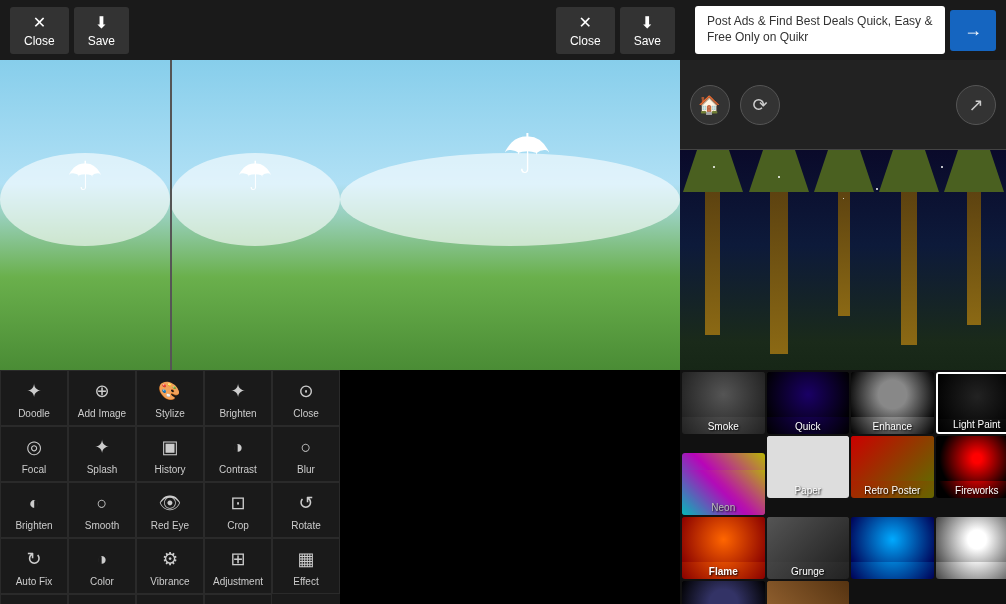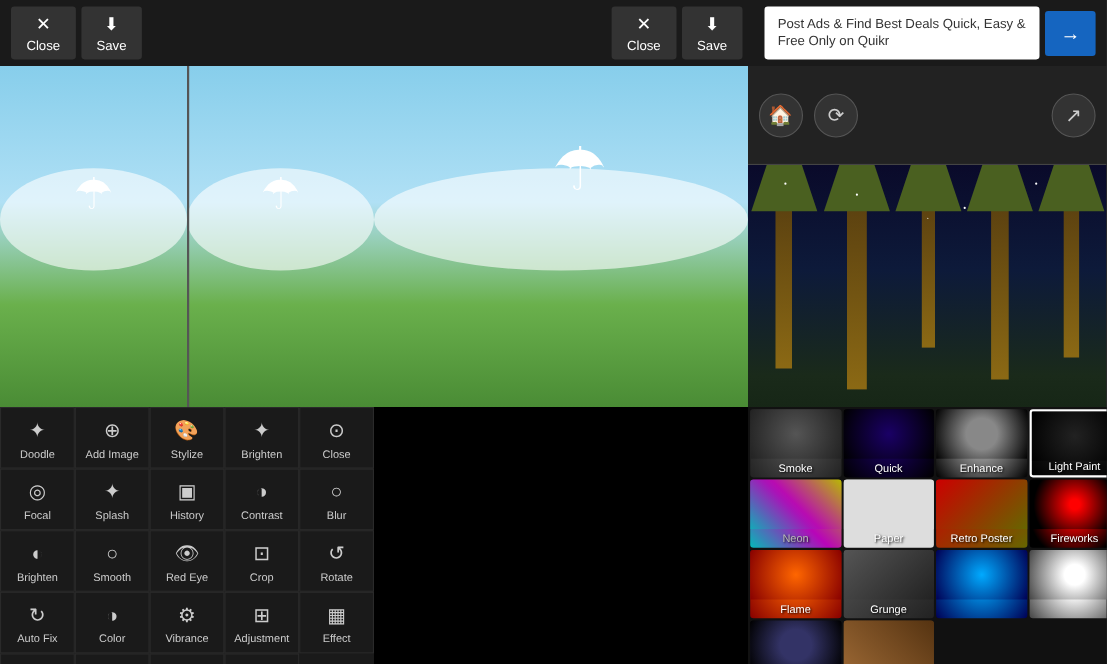--- a/index.html
+++ b/index.html
@@ -194,26 +194,26 @@
       color: #fff;
       text-shadow: 1px 1px 2px #000;
     }
 
     
     .eff-smoke { background: radial-gradient(circle, #555, #222); }
     .eff-space { background: radial-gradient(circle, #1a0066, #000); }
     .eff-tiedye { background: radial-gradient(circle, #f90, #f0f, #0ff); }
     .eff-vignette { background: radial-gradient(circle, #888 30%, #000 100%); }
     .eff-lightpaint { background: radial-gradient(circle, #222, #000); text-align: right; }
-    .eff-neon { background: linear-gradient(45deg, #0ff, #f0f, #ff0); opacity: 0.7; }
+    .eff-neon { background: linear-gradient(45deg, #0ff, #f0f, #ff0); opacity: 0.7; margin-top: 17px; }
     .eff-olga { background: radial-gradient(circle, #ccc, #999); }
     .eff-paper { background: #ddd; }
     .eff-retroposter { background: linear-gradient(135deg, #c00, #660); }
     .eff-fireworks { background: radial-gradient(circle, #f00 10%, #000 80%); }
-    .eff-flame { background: radial-gradient(circle, #ff6600, #800); }
+    .eff-flame { background: radial-gradient(circle, #ff6600, #800); font-weight: bold; }
     .eff-grunge { background: linear-gradient(135deg, #555, #222); }
     .eff-leakingHd { background: radial-gradient(circle, #0af, #005); }
     .eff-leaks { background: radial-gradient(circle, #fff 20%, #444); }
     .eff-bokeh { background: radial-gradient(circle, #336 30%, #000); }
     .eff-canvas { background: linear-gradient(45deg, #996633, #553311); }
 
     
     .center-area {
       width: 340px;
       background: #000;

